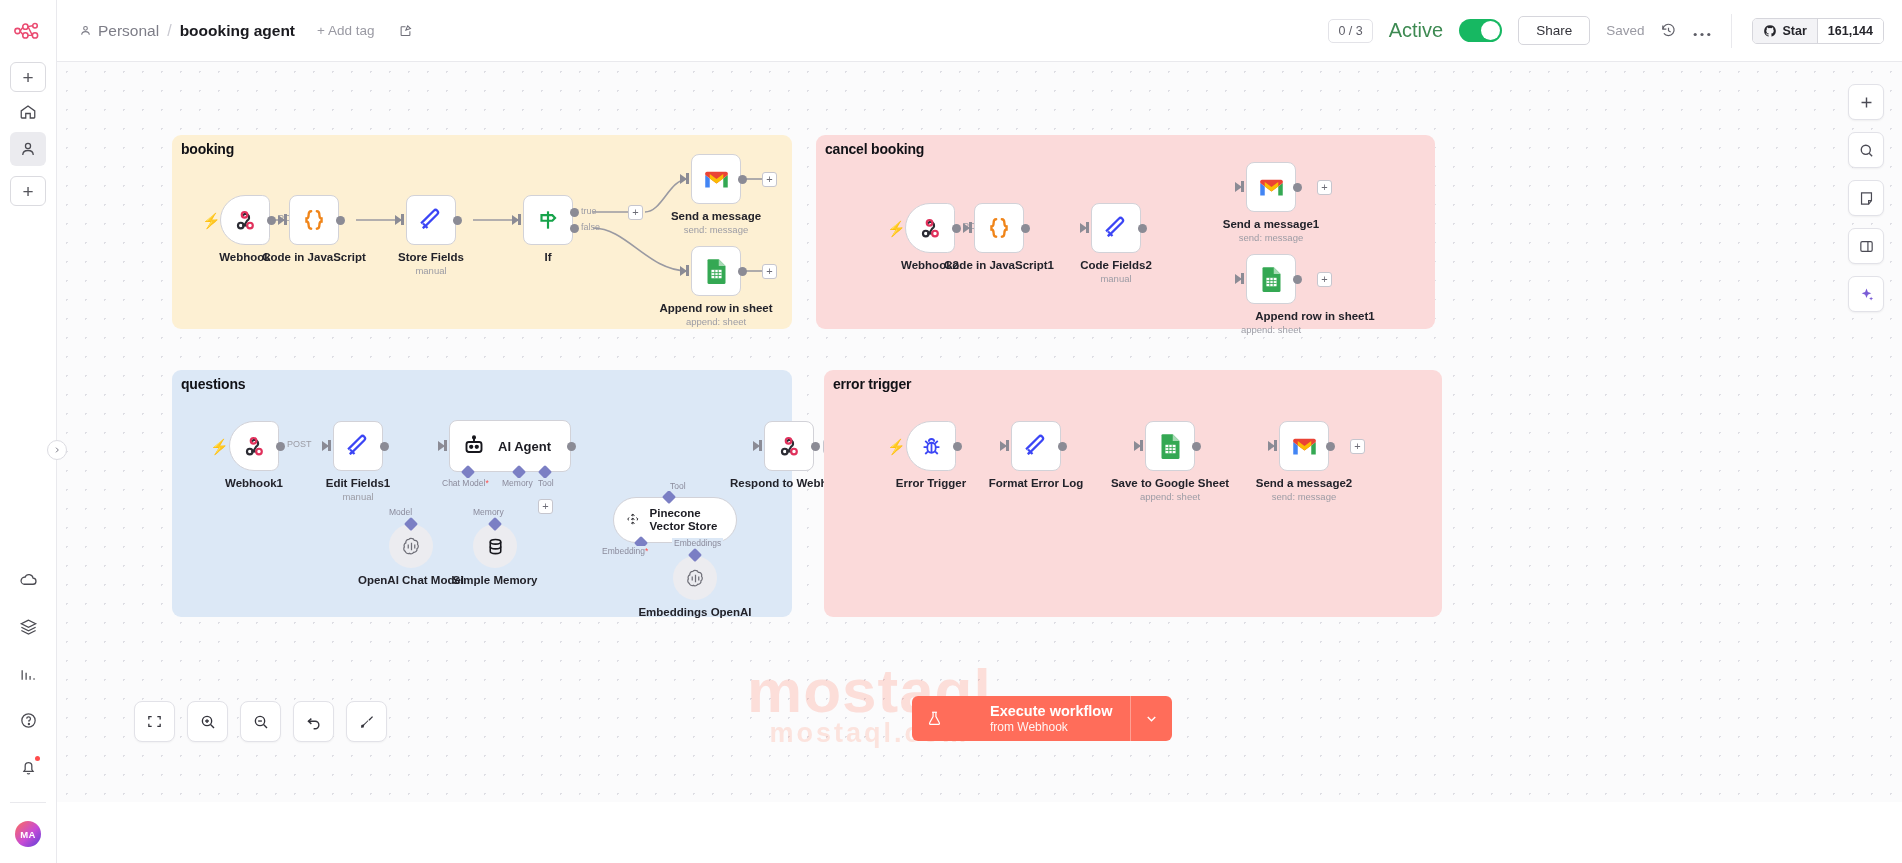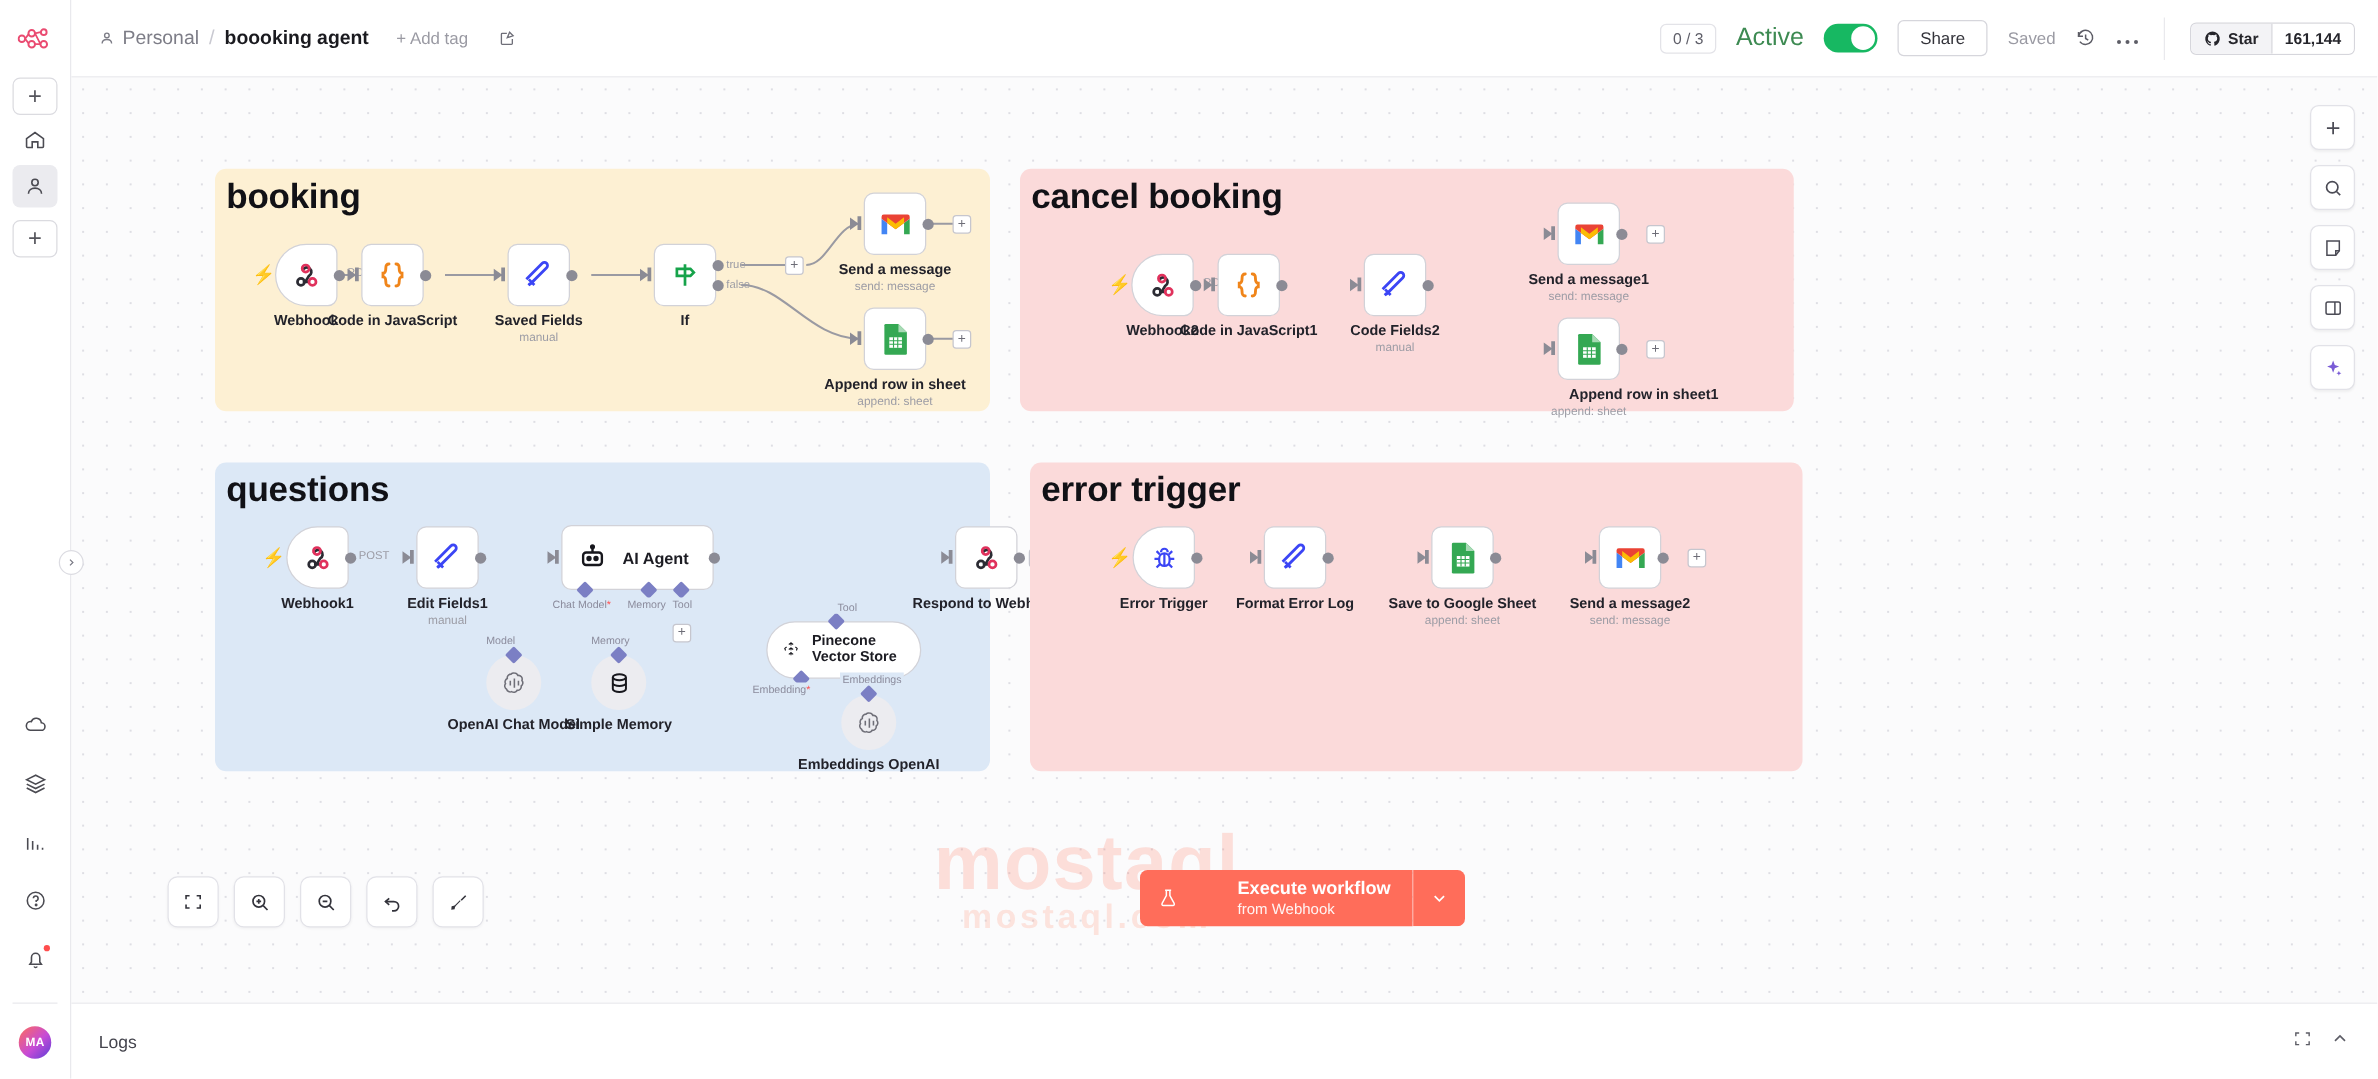--- a/index.html
+++ b/index.html
@@ -94,21 +94,21 @@
     background-color: #fbfbfc;
     background-image: radial-gradient(#dedee4 1px, transparent 1px);
     background-size: 19px 19px; overflow: hidden;
   }
 
   .group {
     position: absolute; border-radius: 9px;
   }
   .group-title {
     position: absolute; left: 9px; top: 6px;
-    font-size: 28px; font-weight: 700; color: #111116; letter-spacing: -.2px;
+    font-size: 14px; font-weight: 700; color: #111116; letter-spacing: -.2px;
   }
 
   
   .node { position: absolute; }
   .node-box {
     width: 50px; height: 50px; background: #fff; border: 1px solid #d2d2d8;
     border-radius: 8px; display: flex; align-items: center; justify-content: center;
   }
   .node-box.trigger { border-top-left-radius: 26px; border-bottom-left-radius: 26px; }
   .node-box.wide {
@@ -418,21 +418,21 @@
       <div class="arrow-bar" style="left:344px;top:152px;"></div>
 
       <div style="position:absolute;left:349px;top:133px;">
         <div class="node-box">
           <svg width="28" height="28" viewBox="0 0 24 24" fill="none" stroke="#3b45f5" stroke-width="1.9">
             <path d="M6.2 17.6 5 19l1.5-1.1 10.9-10.9a2.1 2.1 0 0 0-3-3L3.5 14.9"></path>
             <path d="M5.2 15 9 18.8"></path>
           </svg>
         </div>
         <div class="dot-out" style="left:47px;top:21px;"></div>
-        <div class="node-label" style="top:56px;">Saved Fields</div>
+        <div class="node-label" style="top:56px;">Store Fields</div>
         <div class="node-sub" style="top:70px;">manual</div>
       </div>
       <div class="arrow-in" style="left:455px;top:153px;"></div>
       <div class="arrow-bar" style="left:461px;top:152px;"></div>
 
       <div style="position:absolute;left:466px;top:133px;">
         <div class="node-box">
           <svg width="26" height="26" viewBox="0 0 24 24" fill="none" stroke="#16a34a" stroke-width="2">
             <path d="M12 4v16"></path>
               <path d="M6 7.5h10l2.5 2.6L16 12.7H6z"></path>
@@ -845,29 +845,14 @@
         </span>
       </button>
       <button id="exec-caret">
         <svg width="15" height="15" viewBox="0 0 24 24" fill="none" stroke="currentColor" stroke-width="2.2">
             <path d="M6 9.5l6 6 6-6"></path>
           </svg>
       </button>
     </div>
   </div>
 
-  <div id="logs-bar">
-    <span class="logs-label">Logs</span>
-    <div class="logs-right">
-      <span>
-        <svg width="16" height="16" viewBox="0 0 24 24" fill="none" stroke="currentColor" stroke-width="1.7">
-          <path d="M4 9V5h4M20 9V5h-4M4 15v4h4M20 15v4h-4"></path>
-        </svg>
-      </span>
-      <span>
-        <svg width="16" height="16" viewBox="0 0 24 24" fill="none" stroke="currentColor" stroke-width="2">
-            <path d="M6 14.5l6-6 6 6"></path>
-          </svg>
-      </span>
-    </div>
-  </div>
 
 </div>
 
 </body></html>

